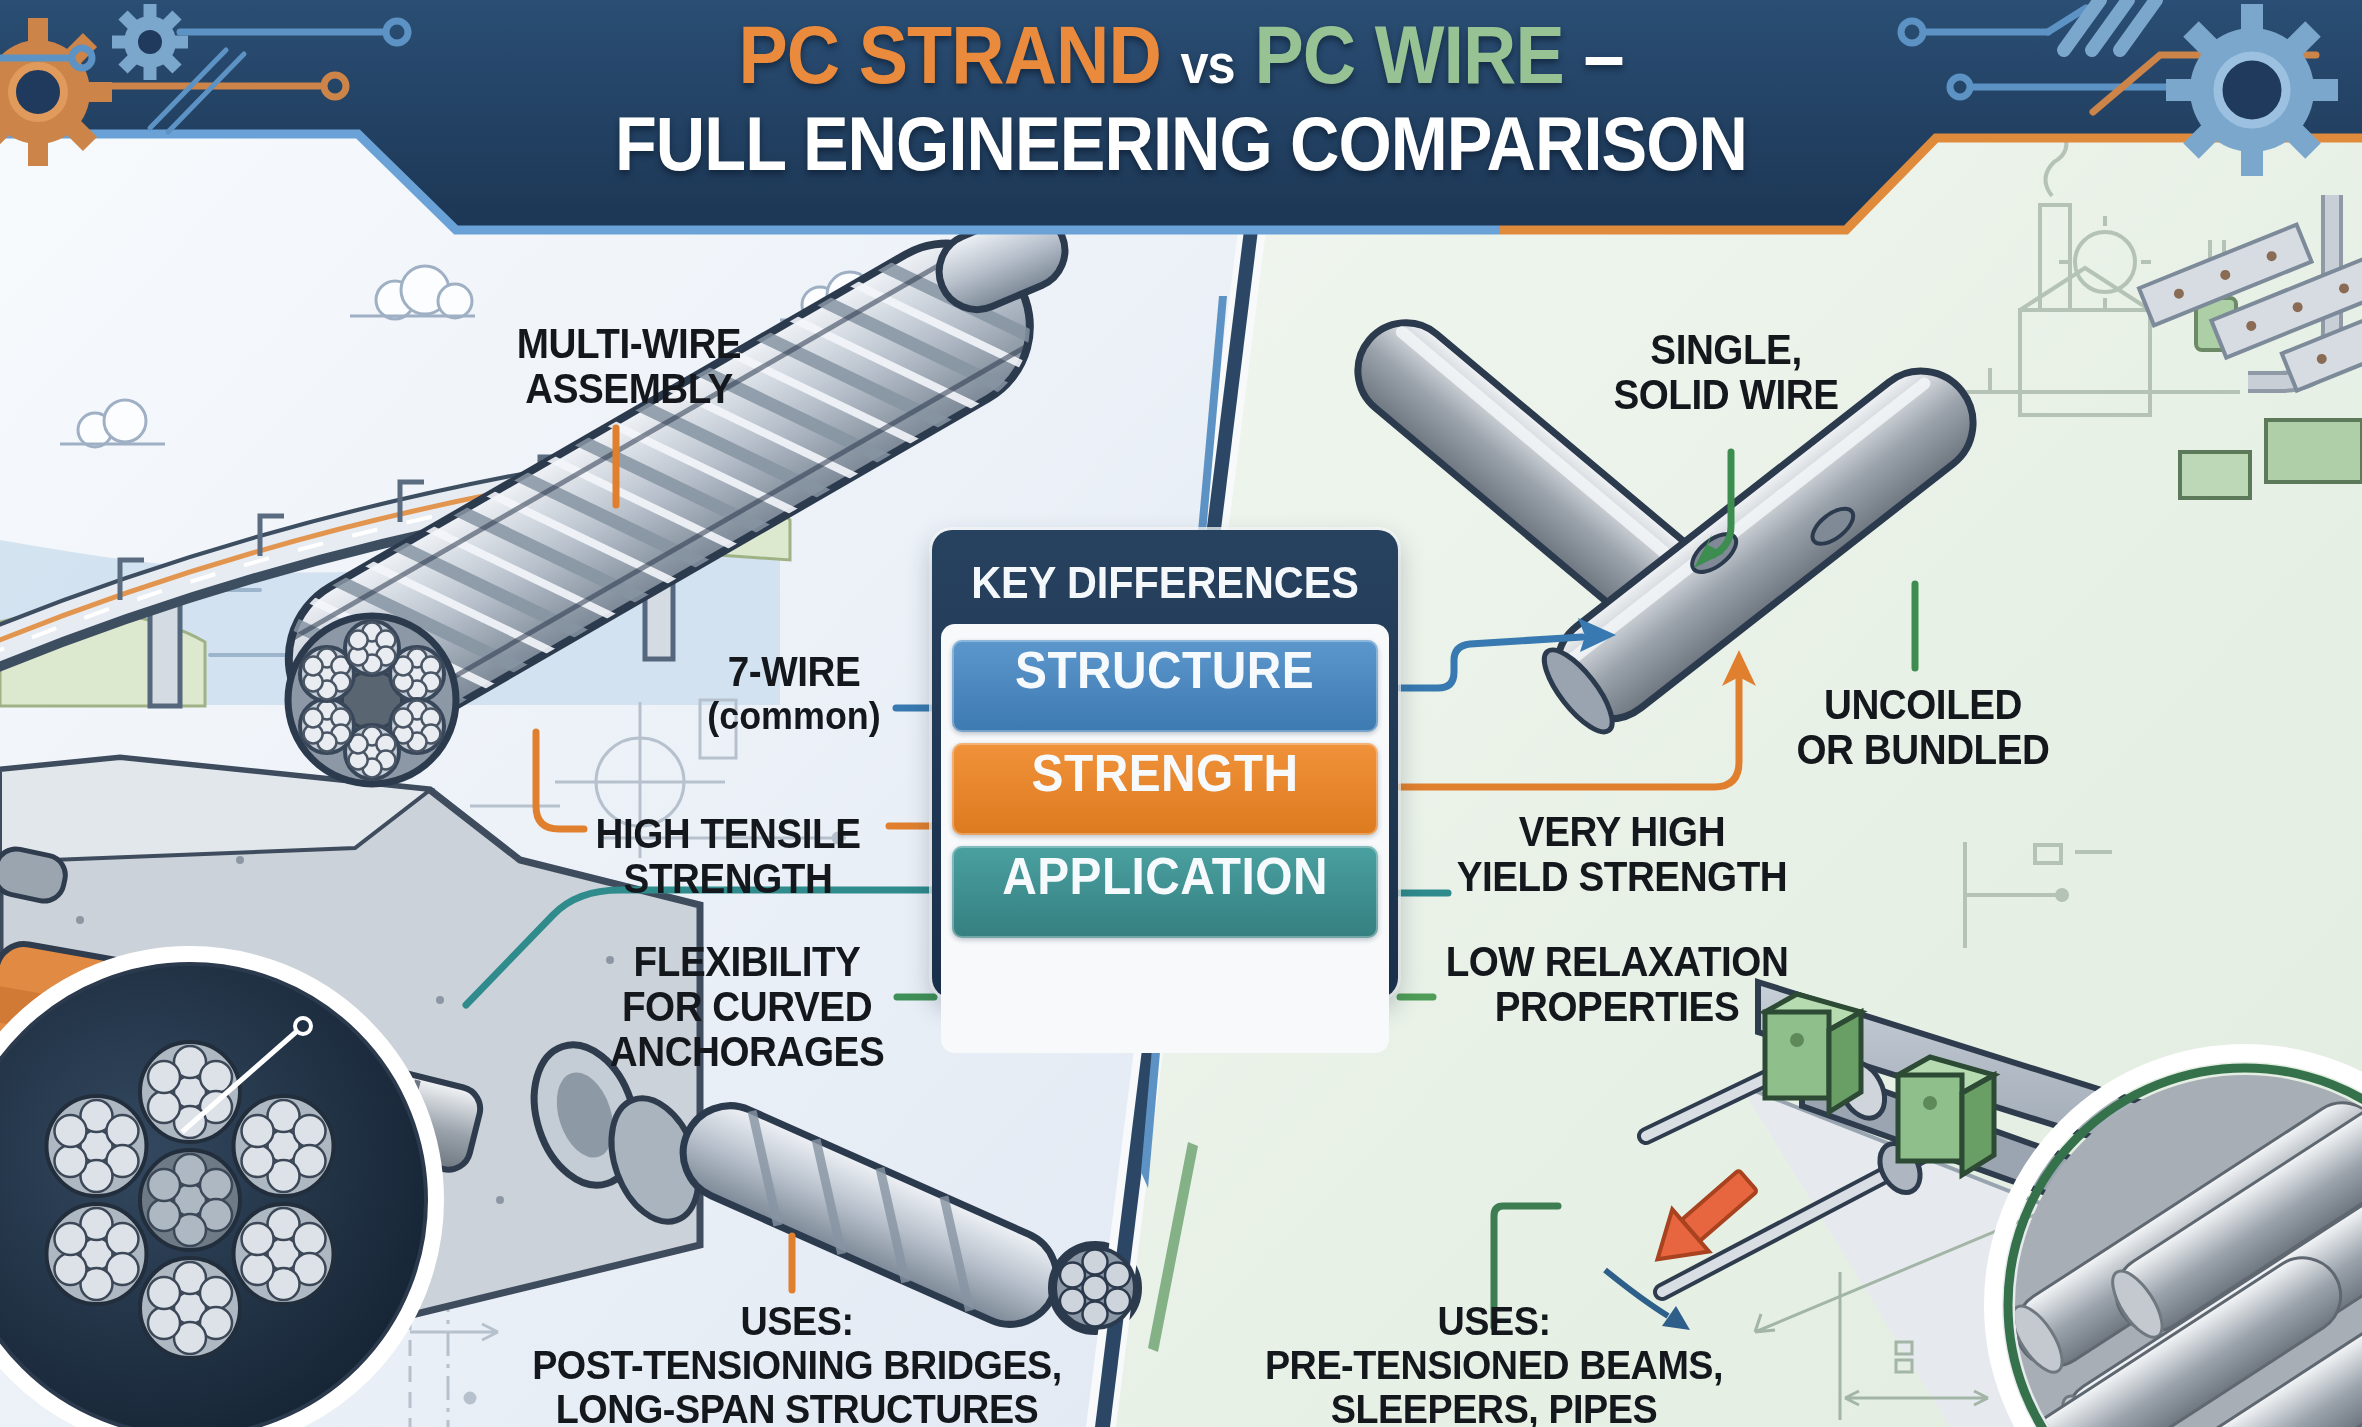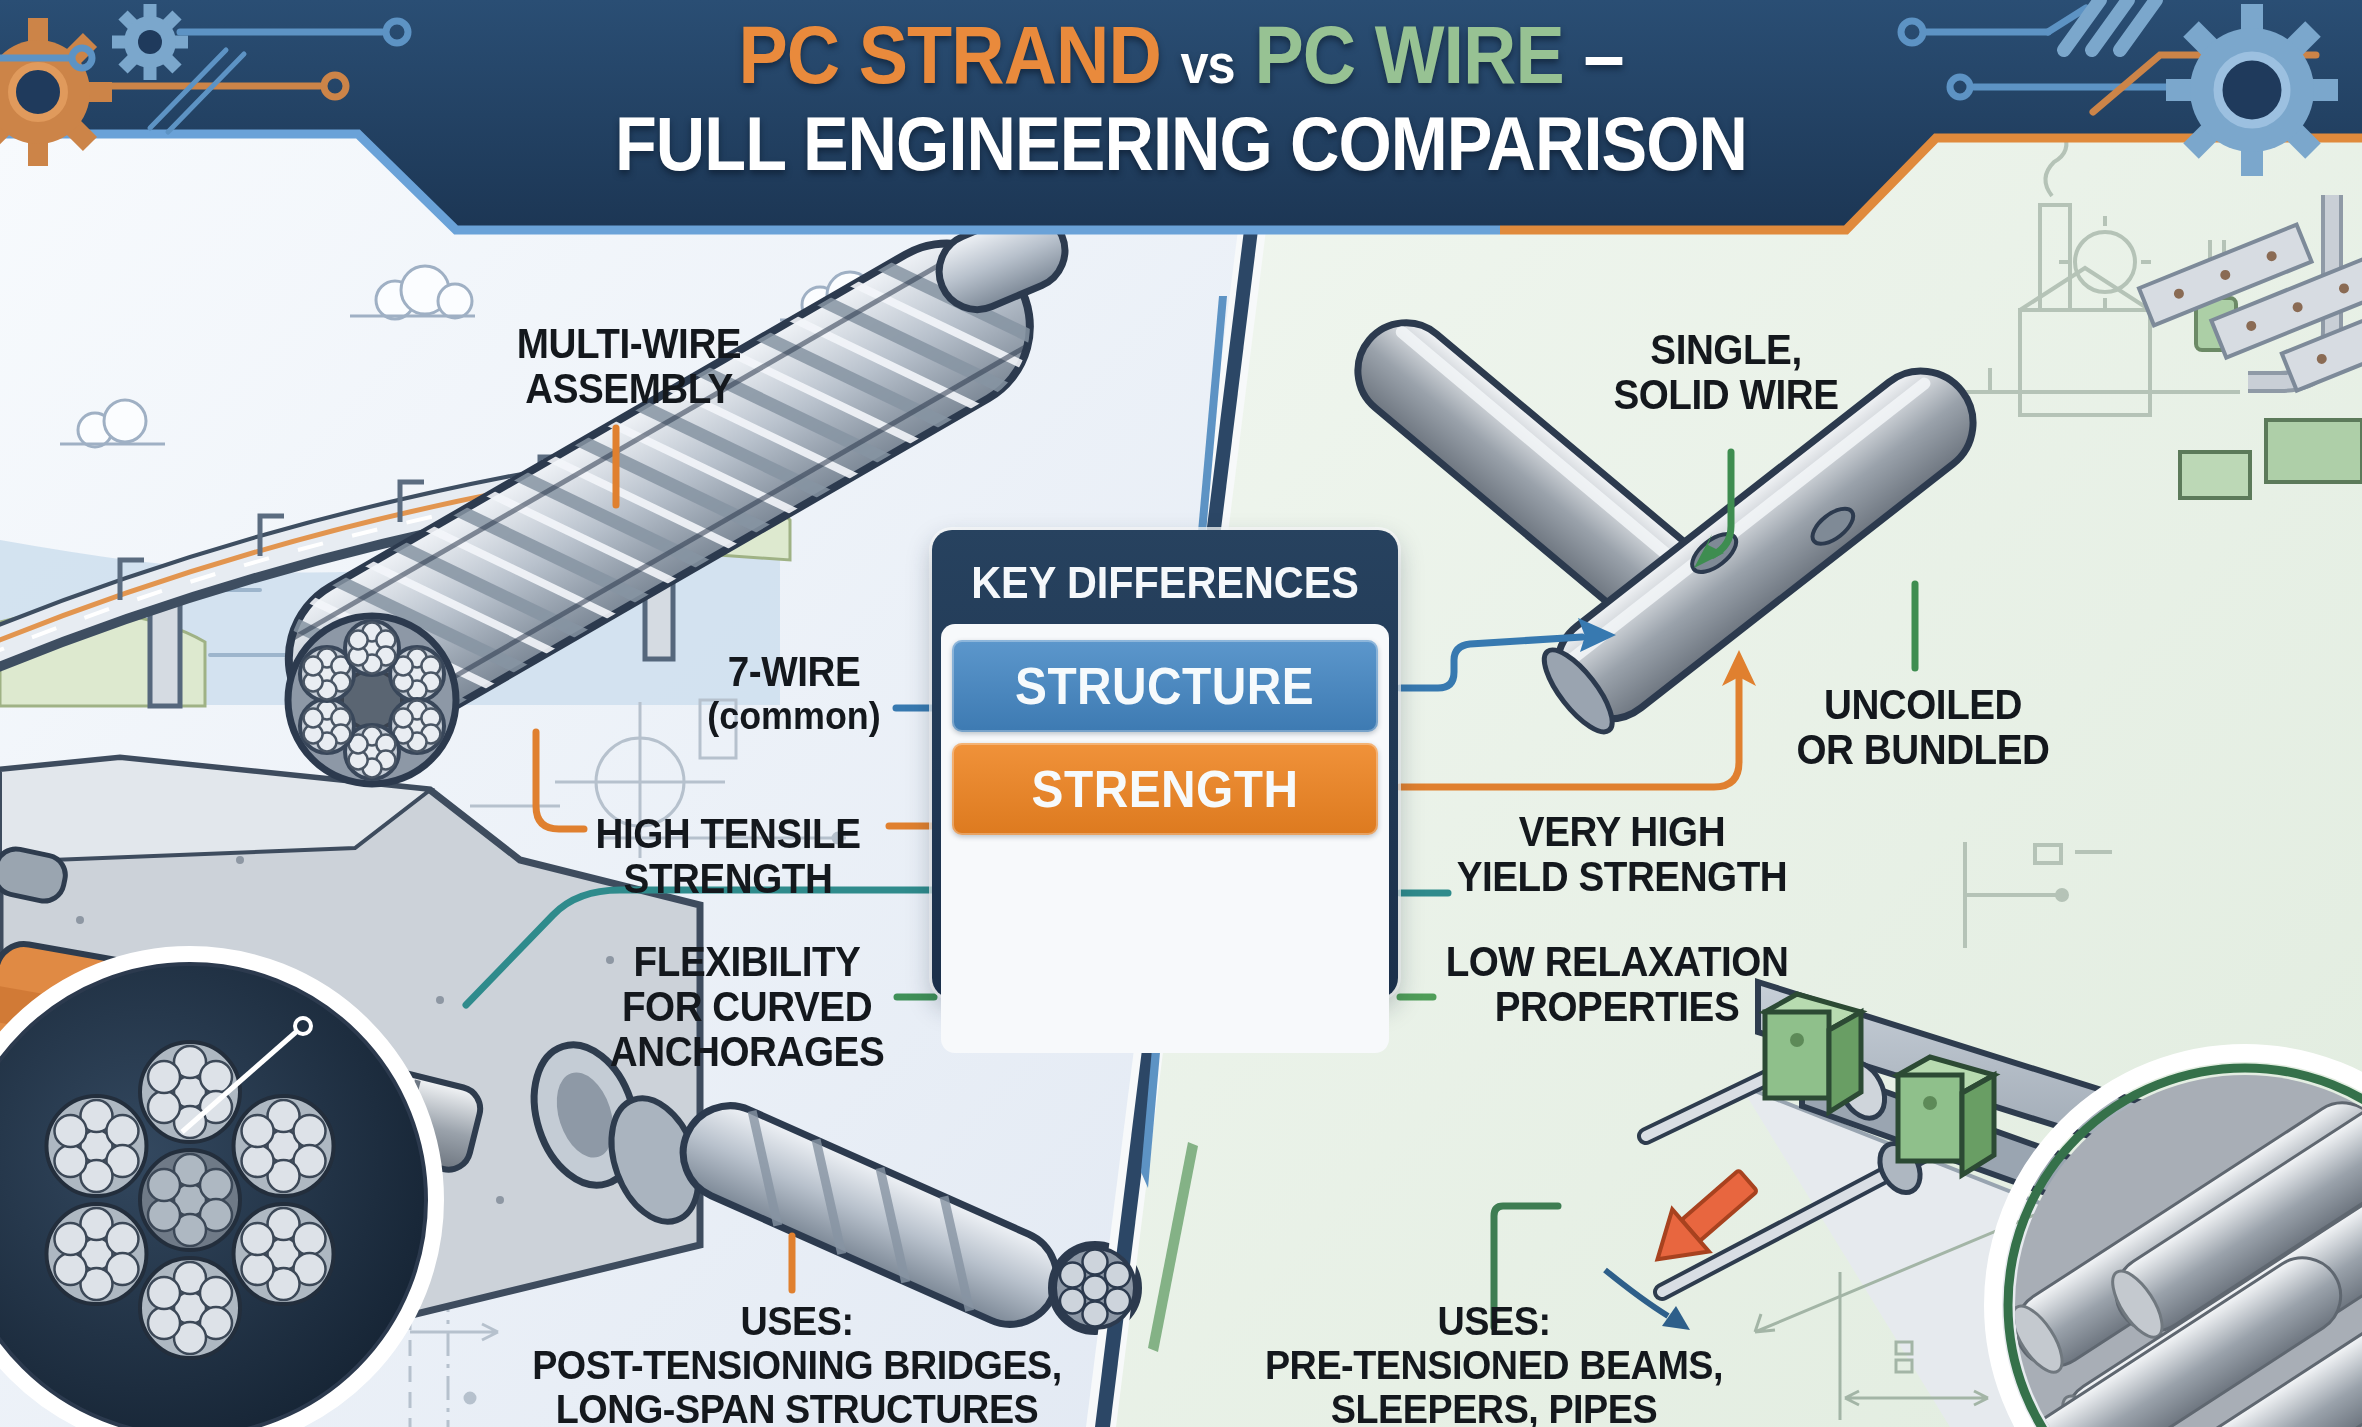--- a/index.html
+++ b/index.html
@@ -26,21 +26,21 @@
 
   
   .kd-box{position:absolute;left:932px;top:530px;width:466px;height:468px;z-index:4;
           background:linear-gradient(180deg,#27425f 0%,#1a2f4a 100%);
           border-radius:20px;box-shadow:0 10px 26px rgba(20,40,60,.28),0 0 0 3px rgba(255,255,255,.75);}
   .kd-header{position:absolute;left:0;top:28px;width:100%;text-align:center;color:#f5f8fb;
              font-weight:bold;font-size:44px;letter-spacing:0;transform:scaleX(.94);}
   .kd-inner{position:absolute;left:9px;top:94px;width:448px;height:429px;background:#f7f9fb;
             border-radius:14px;}
   .kd-bar{position:absolute;left:20px;width:426px;height:92px;border-radius:10px;z-index:5;
-          display:flex;align-items:center;justify-content:center;color:#f6fafc;font-weight:bold;
+          display:flex;justify-content:center;color:#f6fafc;font-weight:bold;
           font-size:52px;letter-spacing:.5px;box-shadow:inset 0 0 0 2px rgba(255,255,255,.3),0 2px 5px rgba(20,40,60,.25);}
   .kd-bar span{transform:scaleX(.92);}
   .kd-structure{top:110px;background:linear-gradient(180deg,#5c97cc,#3d7ab2);}
   .kd-strength{top:213px;background:linear-gradient(180deg,#f0923a,#dd7a1f);}
   .kd-application{top:316px;background:linear-gradient(180deg,#4aa0a0,#357f80);}
   .kd-installation{top:419px;background:linear-gradient(180deg,#5aa862,#3f8c49);}
 </style>
 </head>
 <body>
 
@@ -635,15 +635,18 @@
 
 <div class="kd-box">
   <div class="kd-header">KEY DIFFERENCES</div>
   <div class="kd-inner"></div>
   <div class="kd-bar kd-structure">
     <span>STRUCTURE</span>
       </div>
   <div class="kd-bar kd-strength">
     <span>STRENGTH</span>
       </div>
+  <div class="kd-bar kd-application">
+    <span>APPLICATION</span>
+      </div>
 </div>
 
 </div>
 
 </body></html>

